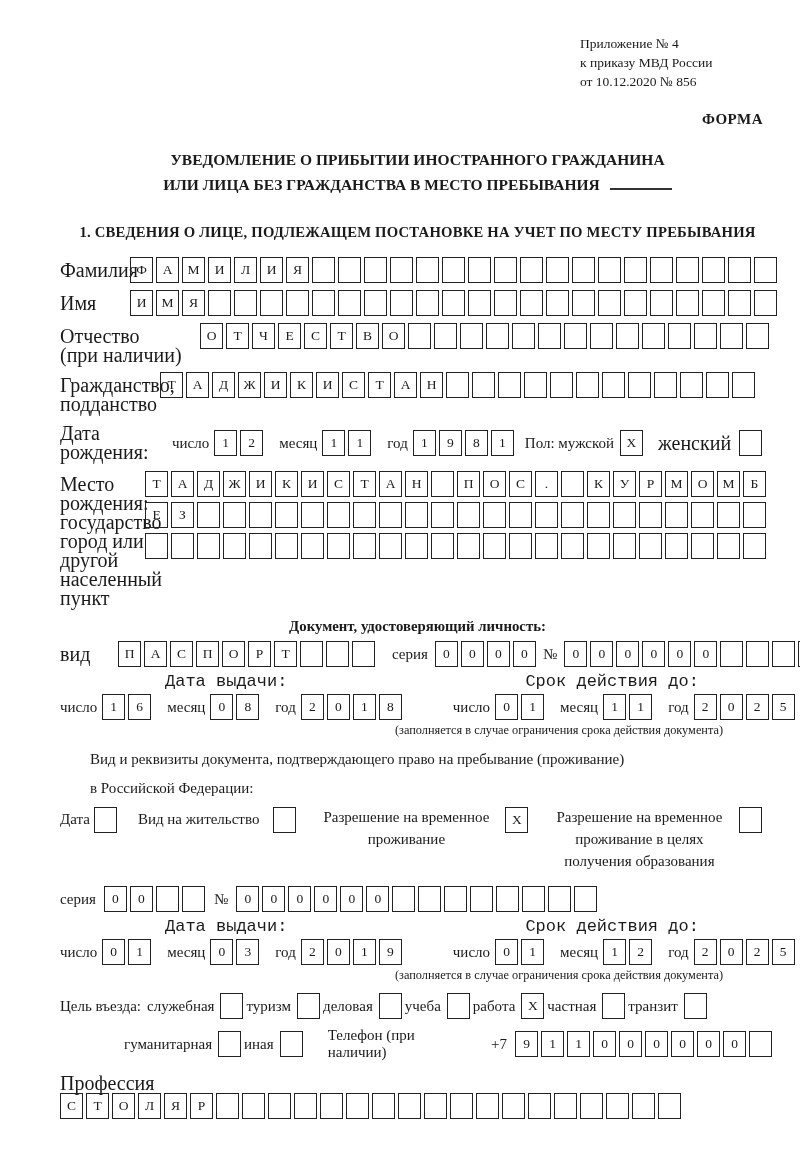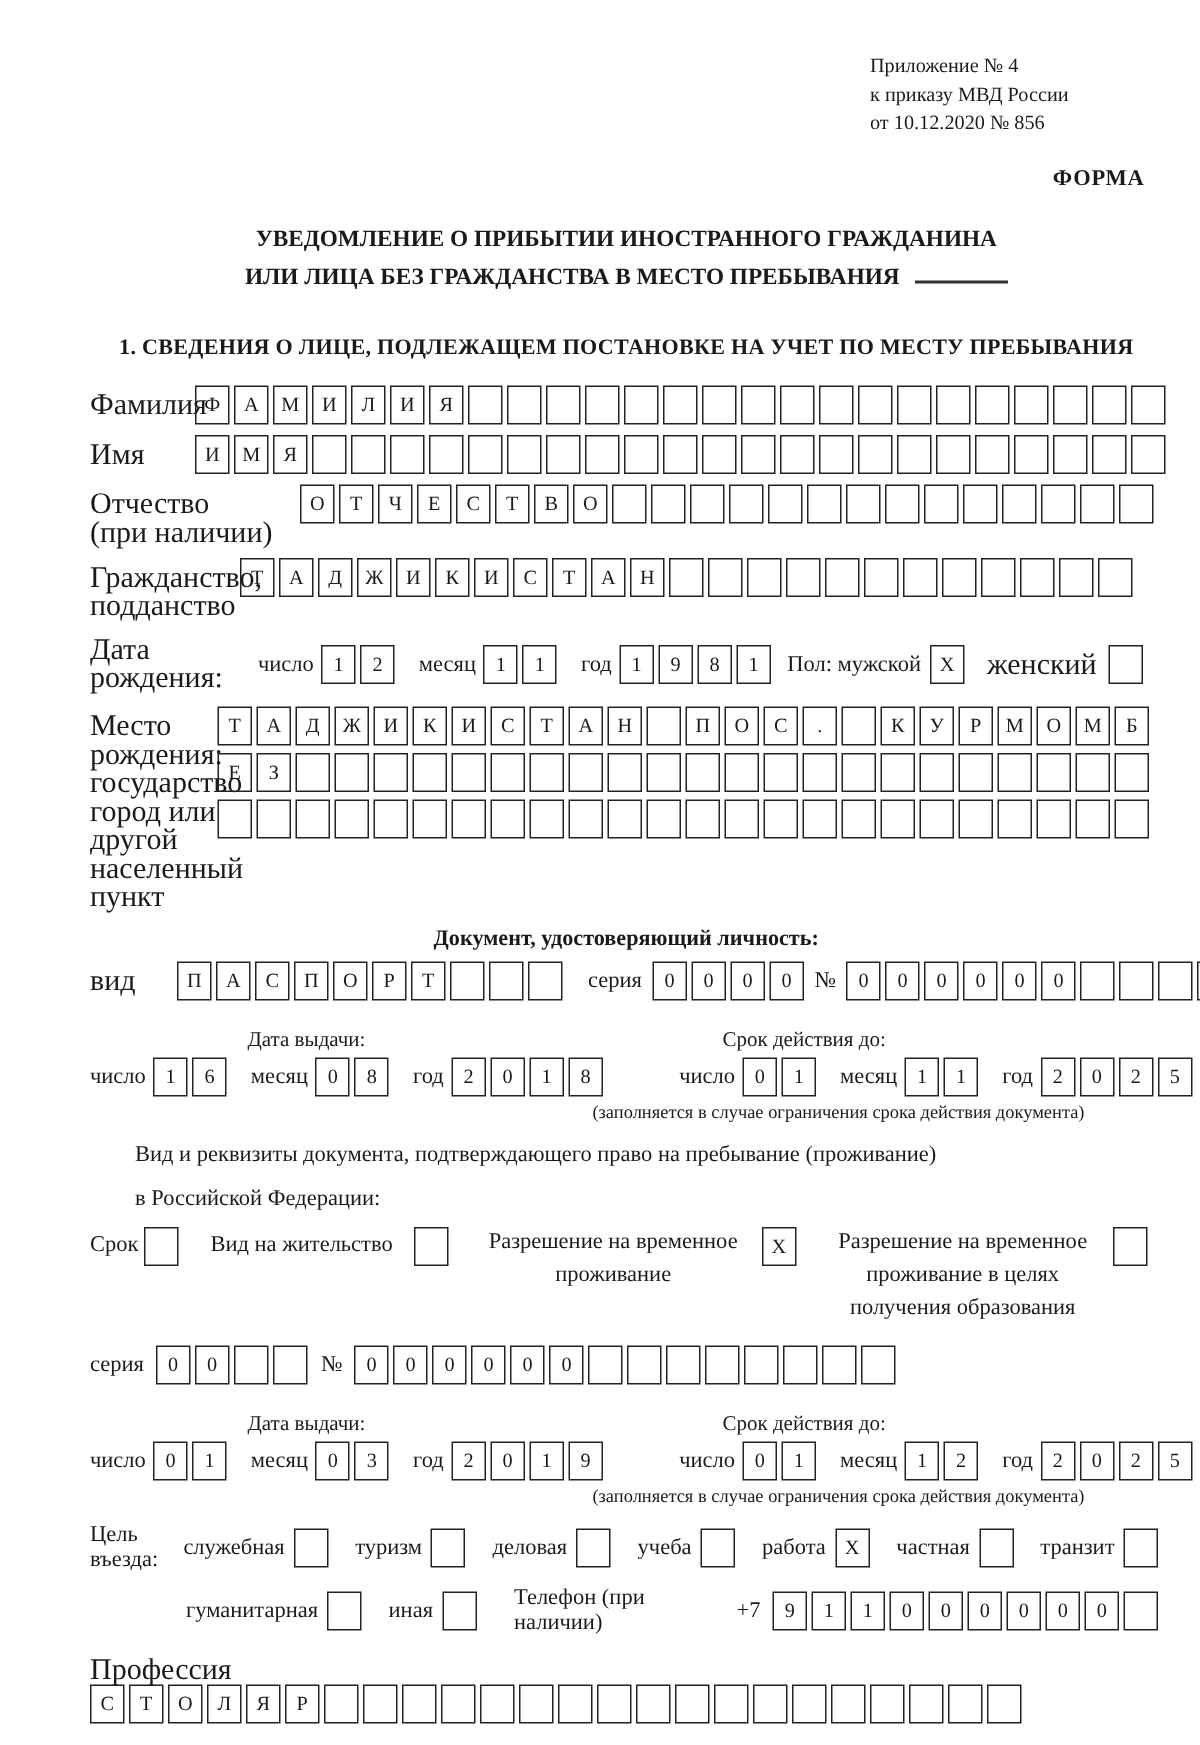--- a/index.html
+++ b/index.html
@@ -25,34 +25,34 @@
   .cell{display:inline-block;box-sizing:border-box;width:23px;height:26px;border:1.6px solid #222;
         margin-right:3px;text-align:center;font-size:13.5px;line-height:23px;vertical-align:top;
         font-family:"Liberation Serif","DejaVu Serif",serif;}
   .stack .cells{display:block;margin-bottom:5px;}
 
   
   .dg{display:flex;align-items:center;flex:none;}
   .dg .dlbl{font-size:15px;margin-right:5px;}
   .dg .gap{margin-left:13px;}
   .dg2{margin-left:48px;}
-  .dhead{display:flex;font-size:14px;margin-top:19px;}
+  .dhead{display:flex;font-size:17px;margin-top:5px;font-family:Liberation Mono, monospace;}
   .note{font-size:12.3px;text-align:right;padding-right:52px;margin-top:3px;}
 
   .dochead{text-align:center;font-weight:bold;font-size:14.8px;margin-top:10px;}
 
   .intro{font-size:15px;margin-top:10px;line-height:1.5;margin-left:30px;}
   .rvp-row{display:flex;align-items:flex-start;margin-top:8px;}
   .rvp-row .olbl{font-size:15px;padding-top:4px;}
   .rvp-opt{text-align:center;font-size:15px;line-height:1.45;}
   .ml10{margin-left:10px;} .ml18{margin-left:18px;} .ml14{margin-left:14px;}
 
   .purp-row{display:flex;align-items:center;margin-top:10px;font-size:15px;}
   .purp-row .plbl{margin-right:6px;}
-  .pgap{margin-left:15px;}
+  .pgap{}
 
   .phone-prefix{font-size:15px;margin:0 8px 0 28px;}
 </style>
 </head>
 <body>
 
 <div class="page">
 
   <div class="appendix">
     <div>Приложение № 4</div>
@@ -157,21 +157,21 @@
       <span class="dlbl gap">год</span>
       <span class="cells"><span class="cell">2</span><span class="cell">0</span><span class="cell">2</span><span class="cell">5</span></span>
     </span>
   </div>
   <div class="note">(заполняется в случае ограничения срока действия документа)</div>
 
   <div class="intro">Вид и реквизиты документа, подтверждающего право на пребывание (проживание)</div>
   <div class="intro" style="margin-top:6px;">в Российской Федерации:</div>
 
   <div class="rvp-row">
-    <span class="olbl">Срок</span>
+    <span class="olbl">Дата</span>
     <span class="cells" style="margin-left:4px;"><span class="cell"></span></span>
     <span class="olbl ml18">Вид на жительство</span>
     <span class="cells ml14"><span class="cell"></span></span>
     <span class="rvp-opt ml18" style="width:178px;">
       <span class="l2">Разрешение на временное</span>
       <span class="l2">проживание</span>
     </span>
     <span class="cells ml10"><span class="cell">X</span></span>
     <span class="rvp-opt ml18" style="width:180px;">
       <span class="l2">Разрешение на временное</span>

